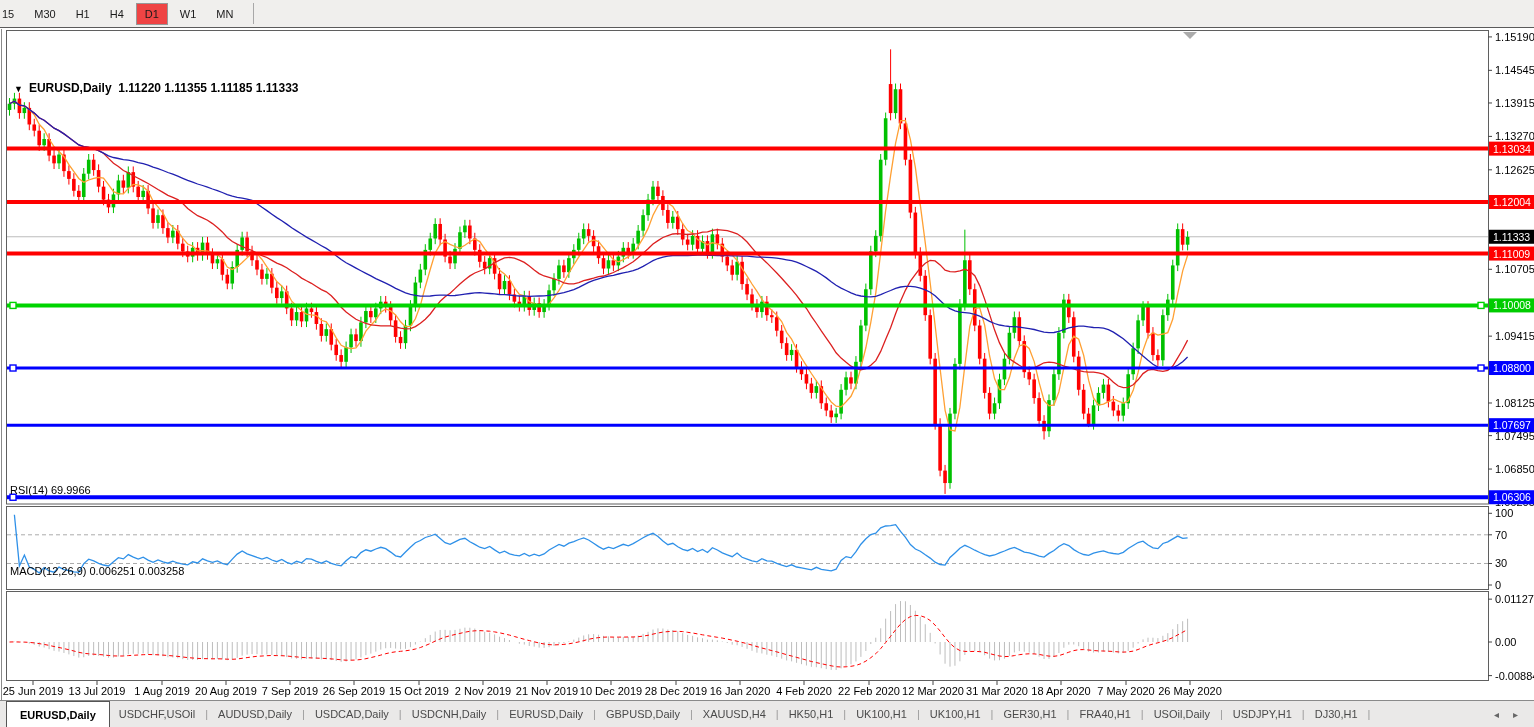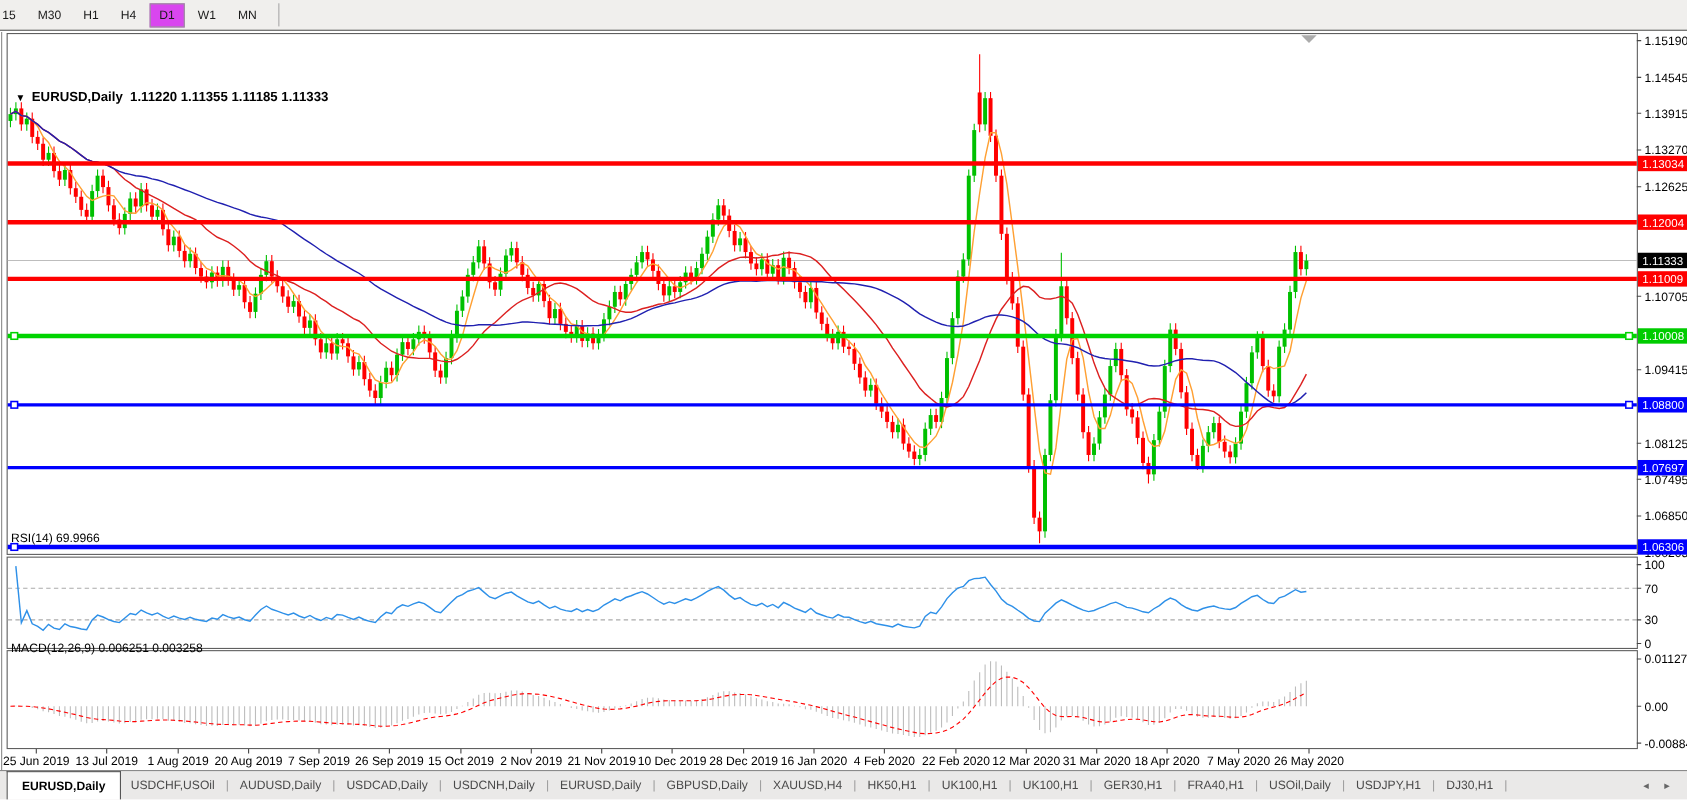--- a/index.html
+++ b/index.html
@@ -4,29 +4,29 @@
 <style>
   html,body{margin:0;padding:0;background:#fff;}
   body{font-family:"Liberation Sans",sans-serif;}
   .app{position:relative;width:1534px;height:727px;overflow:hidden;background:#fff;}
 
   
   .toolbar{position:absolute;top:0;left:0;width:100%;height:28px;background:#F0EFED;
            border-bottom:1px solid #5a5a5a;display:flex;align-items:center;z-index:10;box-sizing:border-box;}
   .tf-btn{height:22px;line-height:22px;padding:0 8px;font-size:11px;color:#1a1a1a;margin:0 2px;box-sizing:border-box;}
   .tf-btn.first{padding-left:2px;margin-left:0;}
-  .tf-btn.active{background:#d946ef;border:1px solid #979797;line-height:20px;}
+  .tf-btn.active{background:#ef4444;border:1px solid #979797;line-height:20px;}
   .tf-sep{width:1px;height:21px;background:#a8a8a8;margin-left:10px;}
 
   
   .symbol-title{position:absolute;left:14px;top:34px;font-size:12px;font-weight:bold;color:#000;z-index:5;white-space:nowrap;margin-top:47px;}
   .symbol-title .dd{font-size:9px;margin-right:6px;}
   .ind-label{position:absolute;font-size:11px;color:#000;z-index:5;white-space:nowrap;}
   #rsi-label{left:10px;top:484px;}
-  #macd-label{left:10px;top:584px;}
+  #macd-label{left:10px;top:565px;}
 
   #chart-svg{position:absolute;left:0;top:0;z-index:1;}
   #chart-svg text{font-family:"Liberation Sans",sans-serif;}
 
   
   .tabbar{position:absolute;left:0;bottom:0;width:100%;height:27px;background:#EAE9E8;
           border-top:1px solid #8a8a8a;display:flex;align-items:stretch;font-size:11px;z-index:10;box-sizing:border-box;}
   .tab{display:flex;align-items:center;padding:0 9px;color:#4a4a4a;white-space:nowrap;}
   .tab.active{background:#fff;border:1px solid #555;border-bottom:none;color:#000;margin-left:6px;margin-top:0;padding:0 13px;font-weight:bold;}
   .tab-sep{display:flex;align-items:center;color:#9a9a9a;padding:0 1px;}

